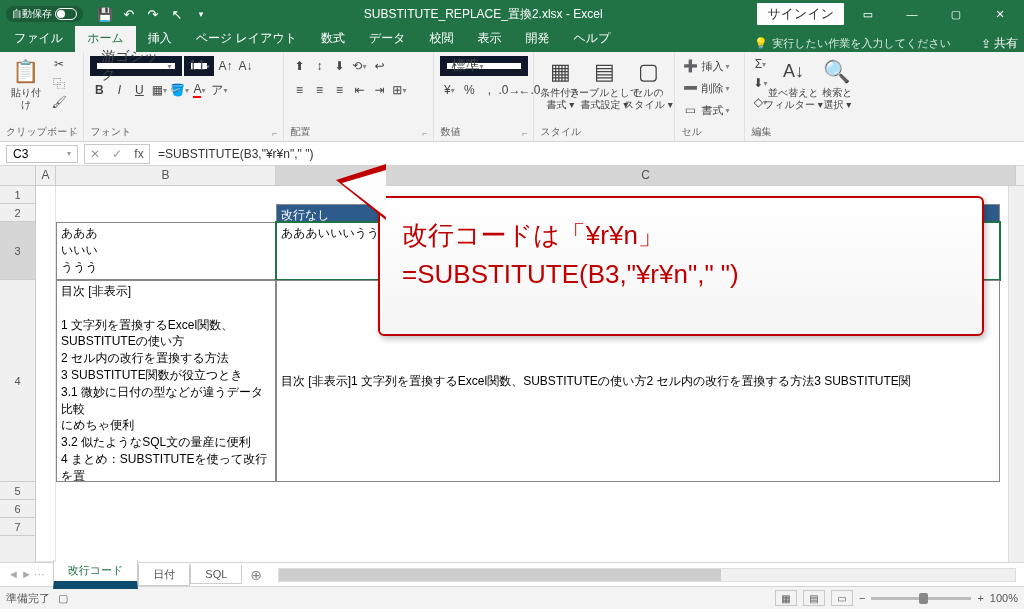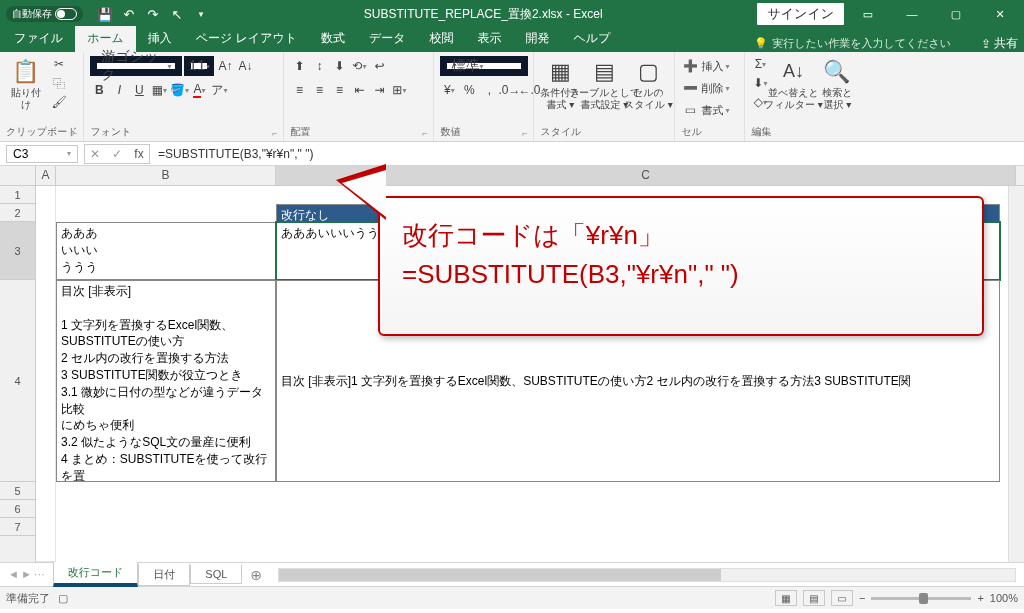--- a/index.html
+++ b/index.html
@@ -67,21 +67,21 @@
 
 
 .callout { position: absolute; left: 378px; top: 196px; width: 606px; height: 140px; background: linear-gradient(#fff,#f5f5f5); border: 2px solid #c00000; border-radius: 6px; box-shadow: 2px 3px 6px rgba(0,0,0,0.25); padding: 18px 22px; font-size: 26px; color: #c00000; line-height: 1.5; }
 .callout::before { content: ""; position: absolute; left: -44px; top: -34px; width: 0; height: 0; border-right: 50px solid #c00000; border-top: 16px solid transparent; border-bottom: 40px solid transparent; }
 .callout::after { content: ""; position: absolute; left: -38px; top: -28px; width: 0; height: 0; border-right: 44px solid #fdfdfd; border-top: 13px solid transparent; border-bottom: 34px solid transparent; }
 
 
 .sheettabs { height: 24px; border-top: 1px solid #d4d4d4; display: flex; align-items: center; background:#fff; font-size:11px;}
 .stab-nav { display:flex; gap:2px; padding:0 8px; color:#aaa;}
 .stab { padding: 3px 14px; border: 1px solid #ccc; border-top: none; background:#fff; color:#555;}
-.stab.active { border-bottom: 4px solid #0c4a6e; color:#217346; background:#fff;}
+.stab.active { border-bottom: 8px solid #0c4a6e; color:#217346; background:#fff;}
 .stab-add { padding: 0 8px; color:#888; font-size:14px;}
 .stab-hscroll { flex:1; margin:0 8px; height:14px; background:#f0f0f0; border:1px solid #ddd; position:relative;}
 .stab-hscroll .thumb{position:absolute; left:0; top:0; width:60%; height:100%; background:#cdcdcd;}
 
 
 .status { height: 22px; background: #f3f3f3; border-top: 1px solid #d4d4d4; display: flex; align-items: center; font-size: 11px; color:#555; padding:11px 6px;}
 .status-right { margin-left:auto; display:flex; align-items:center; gap:6px;}
 .viewbtn { width:22px; height:16px; border:1px solid #c8c8c8; display:flex; align-items:center; justify-content:center; font-size:10px;}
 .zoom-slider { width:100px; height:3px; background:#bbb; position:relative;}
 .zoom-slider::after{content:""; position:absolute; left:48px; top:-4px; width:9px; height:11px; background:#888; border-radius:2px;}

